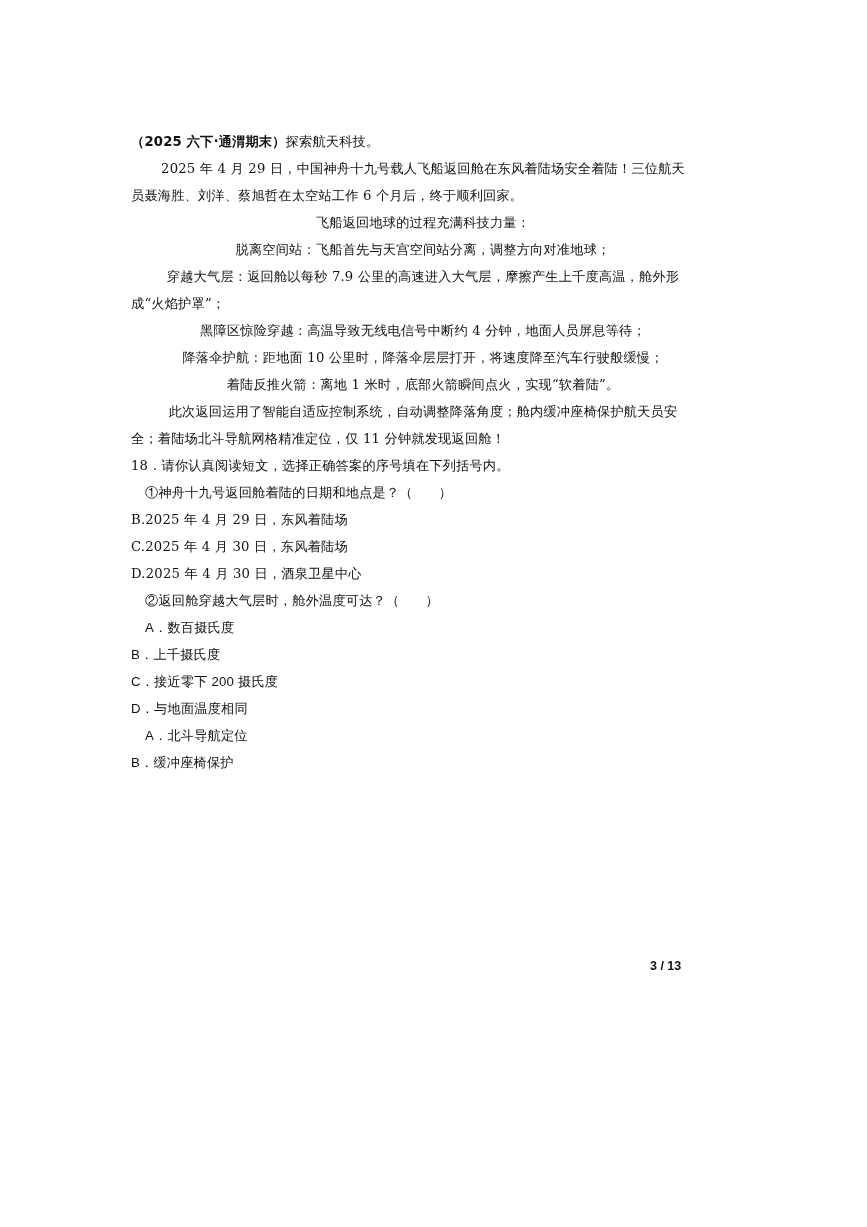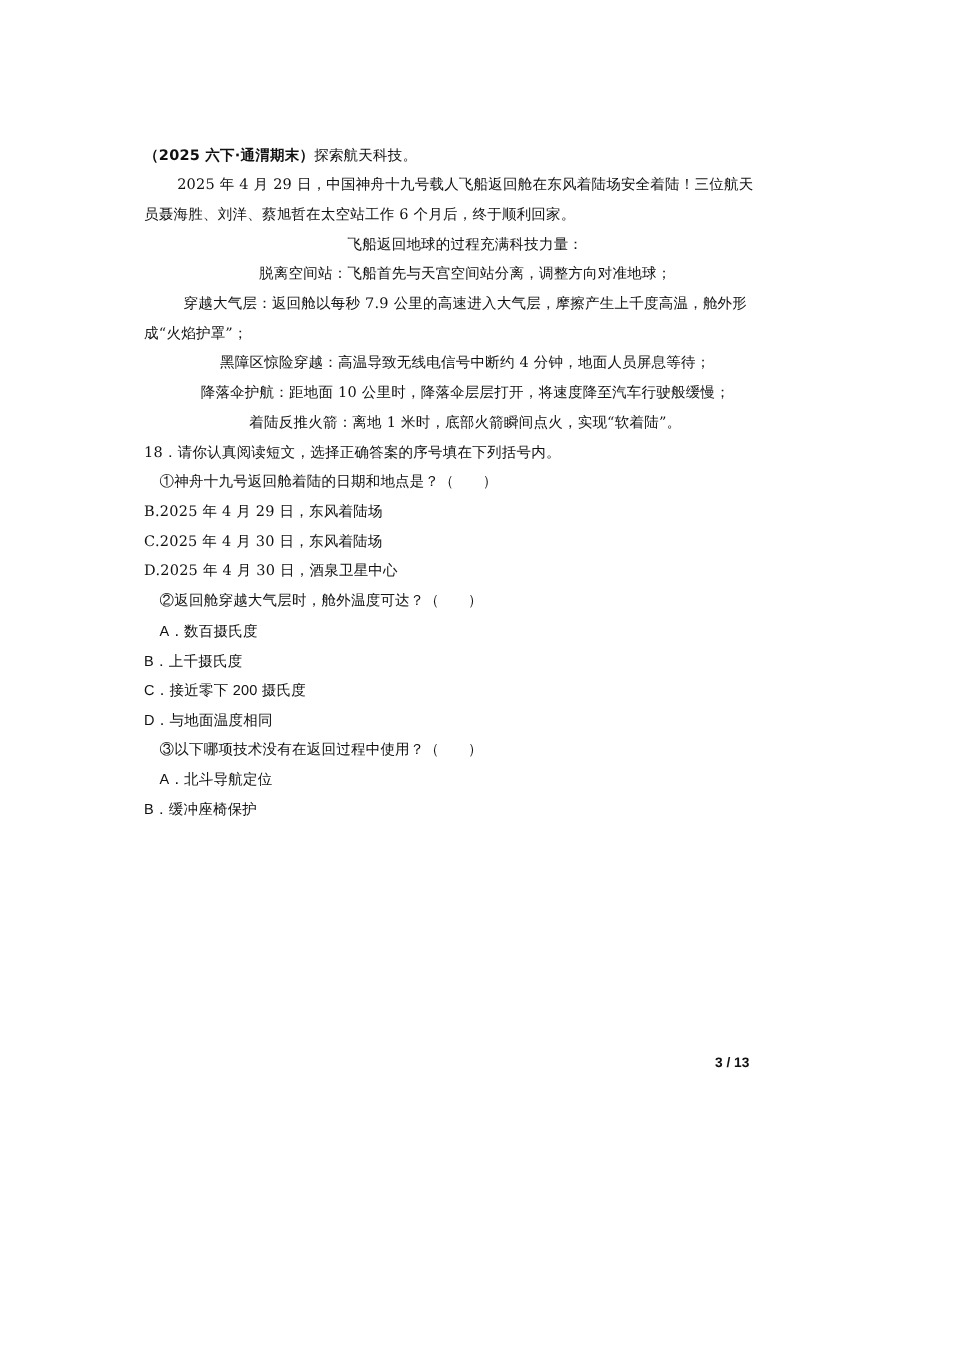--- a/index.html
+++ b/index.html
@@ -64,39 +64,37 @@
   </div>
 
 
   <div class="line wrap indent">2025 年 4 月 29 日，中国神舟十九号载人飞船返回舱在东风着陆场安全着陆！三位航天员聂海胜、刘洋、蔡旭哲在太空站工作 6 个月后，终于顺利回家。</div>
   <div class="line indent">飞船返回地球的过程充满科技力量：</div>
   <div class="line indent">脱离空间站：飞船首先与天宫空间站分离，调整方向对准地球；</div>
   <div class="line wrap indent">穿越大气层：返回舱以每秒 7.9 公里的高速进入大气层，摩擦产生上千度高温，舱外形成“火焰护罩”；</div>
   <div class="line indent">黑障区惊险穿越：高温导致无线电信号中断约 4 分钟，地面人员屏息等待；</div>
   <div class="line indent">降落伞护航：距地面 10 公里时，降落伞层层打开，将速度降至汽车行驶般缓慢；</div>
   <div class="line indent">着陆反推火箭：离地 1 米时，底部火箭瞬间点火，实现“软着陆”。</div>
+  <div class="line wrap indent">此次返回运用了智能自适应控制系统，自动调整降落角度；舱内缓冲座椅保护航天员安全；着陆场北斗导航网格精准定位，仅 11 分钟就发现返回舱！</div>
 
   <div class="line">18．请你认真阅读短文，选择正确答案的序号填在下列括号内。</div>
 
   <div class="line indent-block">
     <span>①神舟十九号返回舱着陆的日期和地点是？（</span><span class="paren-gap"></span><span>）</span>
   </div>
   <div class="line">B.2025 年 4 月 29 日，东风着陆场</div>
   <div class="line">C.2025 年 4 月 30 日，东风着陆场</div>
   <div class="line">D.2025 年 4 月 30 日，酒泉卫星中心</div>
 
   <div class="line indent-block">
     <span>②返回舱穿越大气层时，舱外温度可达？（</span><span class="paren-gap"></span><span>）</span>
   </div>
   <div class="line indent-block opt-sans">A．数百摄氏度</div>
   <div class="line opt-sans">B．上千摄氏度</div>
   <div class="line opt-sans">C．接近零下 200 摄氏度</div>
   <div class="line opt-sans">D．与地面温度相同</div>
 
-  <div class="line indent-block">
-    <span>③以下哪项技术没有在返回过程中使用？（</span><span class="paren-gap"></span><span>）</span>
-  </div>
   <div class="line indent-block opt-sans">A．北斗导航定位</div>
   <div class="line opt-sans">B．缓冲座椅保护</div>
 
 </div>
 
 <div class="page-num">3 / 13</div>
 
 </body></html>

